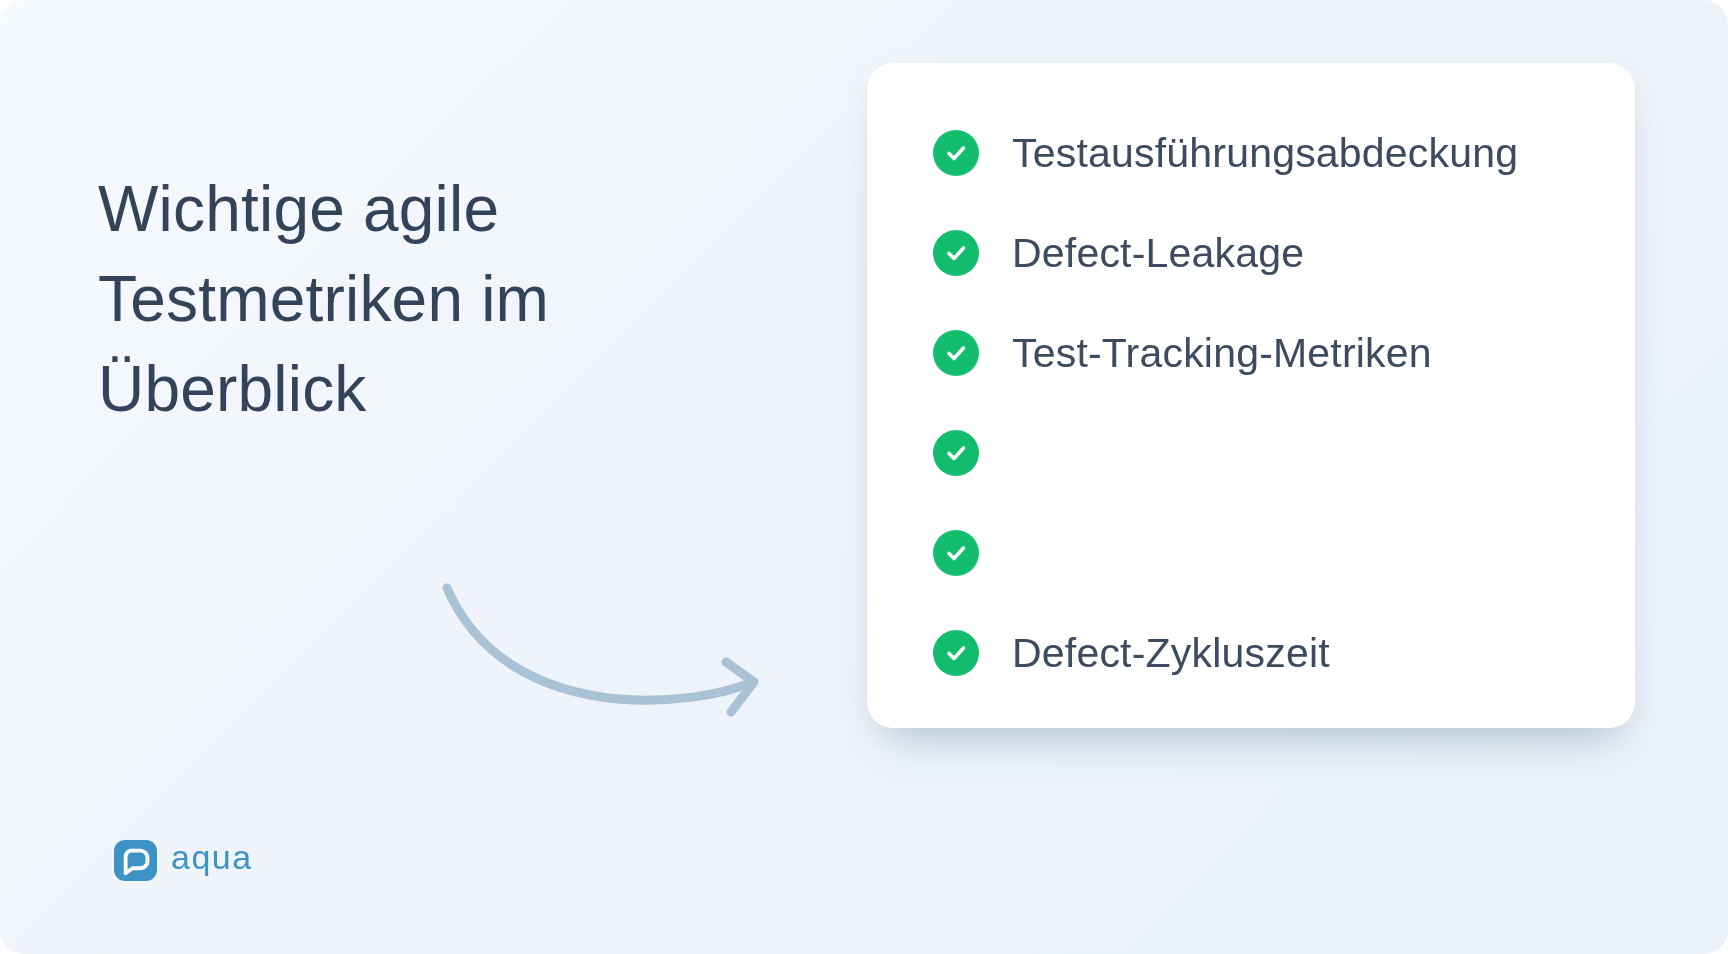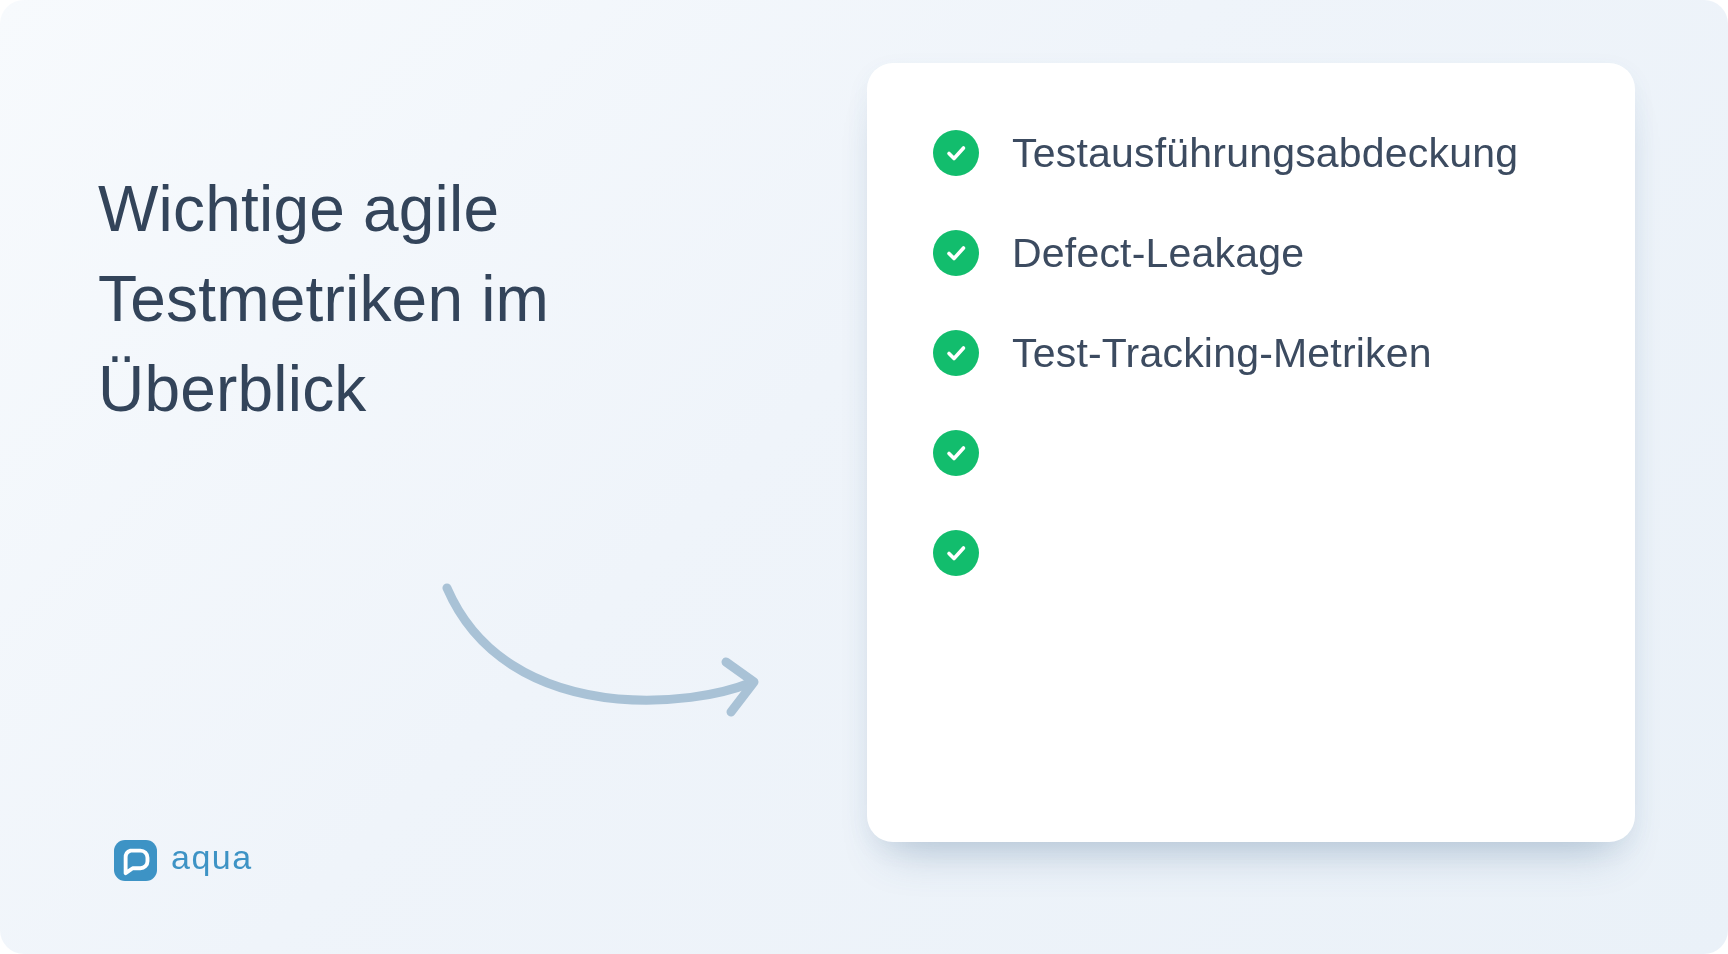--- a/index.html
+++ b/index.html
@@ -32,21 +32,21 @@
     fill: none;
     stroke: #a9c2d6;
     stroke-width: 9;
     stroke-linecap: round;
     stroke-linejoin: round;
   }
 
   .card {
     position: absolute;
     left: 867px; top: 63px;
-    width: 768px; height: 779px;
+    width: 768px; height: 665px;
     background: #ffffff;
     border-radius: 26px;
     box-shadow: 0 30px 45px -22px rgba(56, 96, 136, 0.30),
                 0 8px 24px rgba(56, 96, 136, 0.06);
   }
 
   .metric-list {
     list-style: none;
     padding: 40px 30px 0 66px;
   }
@@ -146,20 +146,28 @@
             </svg>
         </span>
       </li>
       <li class="metric-item">
         <span class="check-badge">
           <svg width="28" height="28" viewBox="0 0 28 28">
               <path d="M7 14.5 L12 19.5 L21.5 9" fill="none" stroke="#ffffff" stroke-width="3.6" stroke-linecap="round" stroke-linejoin="round"></path>
             </svg>
         </span>
       </li>
+      <li class="metric-item">
+        <span class="check-badge">
+          <svg width="28" height="28" viewBox="0 0 28 28">
+              <path d="M7 14.5 L12 19.5 L21.5 9" fill="none" stroke="#ffffff" stroke-width="3.6" stroke-linecap="round" stroke-linejoin="round"></path>
+            </svg>
+        </span>
+        <span class="metric-label">Defect-Zykluszeit</span>
+      </li>
     </ul>
   </div>
 
   <div class="logo">
     <span class="logo-icon">
       <svg width="31" height="31" viewBox="0 0 44 44">
         <path d="M15 8 H29 A10 10 0 0 1 39 18 V23 A10 10 0 0 1 29 33 H18 L8 40 V18 A10 10 0 0 1 15 8 Z" fill="none" stroke="#ffffff" stroke-width="5.5" stroke-linejoin="round" stroke-linecap="round"></path>
       </svg>
     </span>
     <span class="logo-text">aqua</span>

